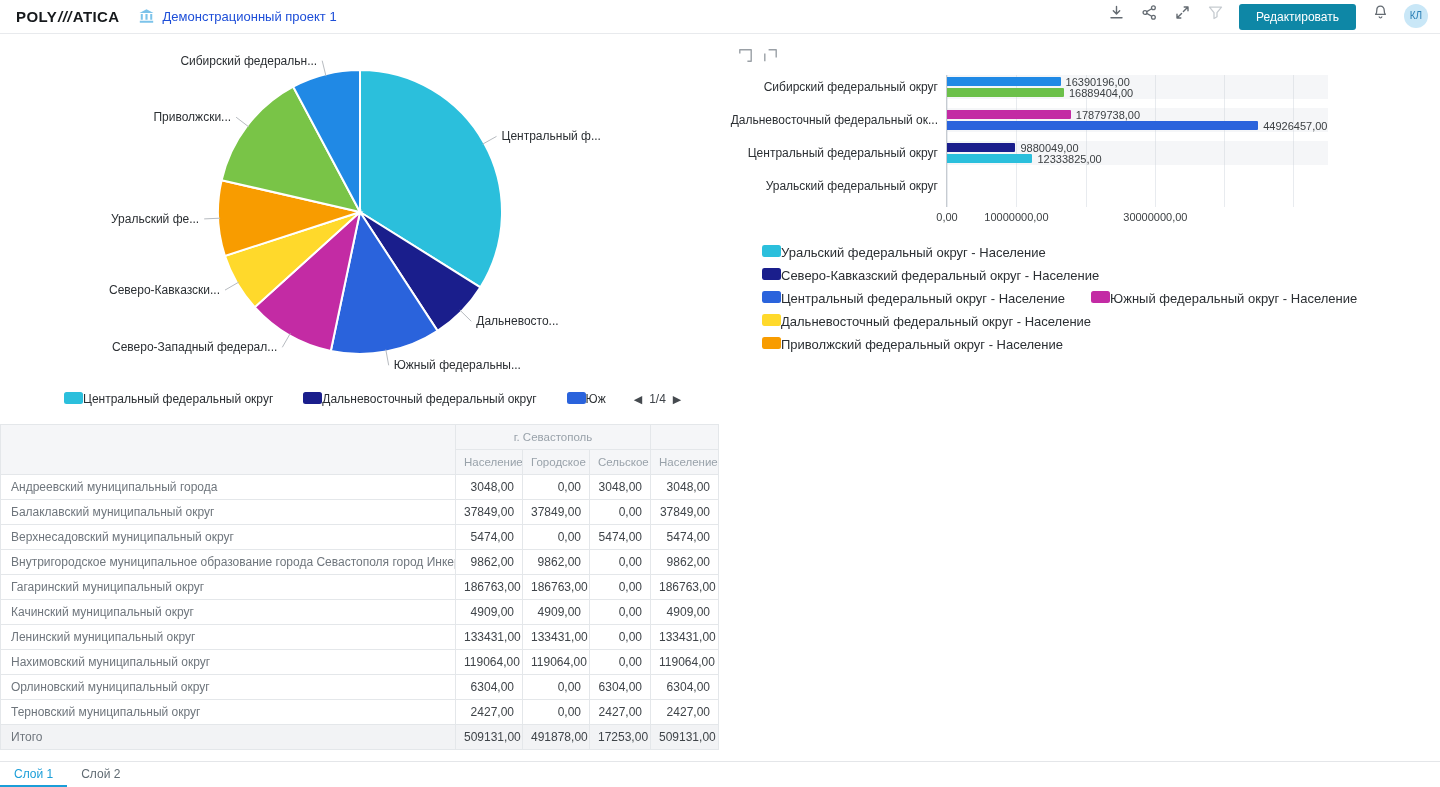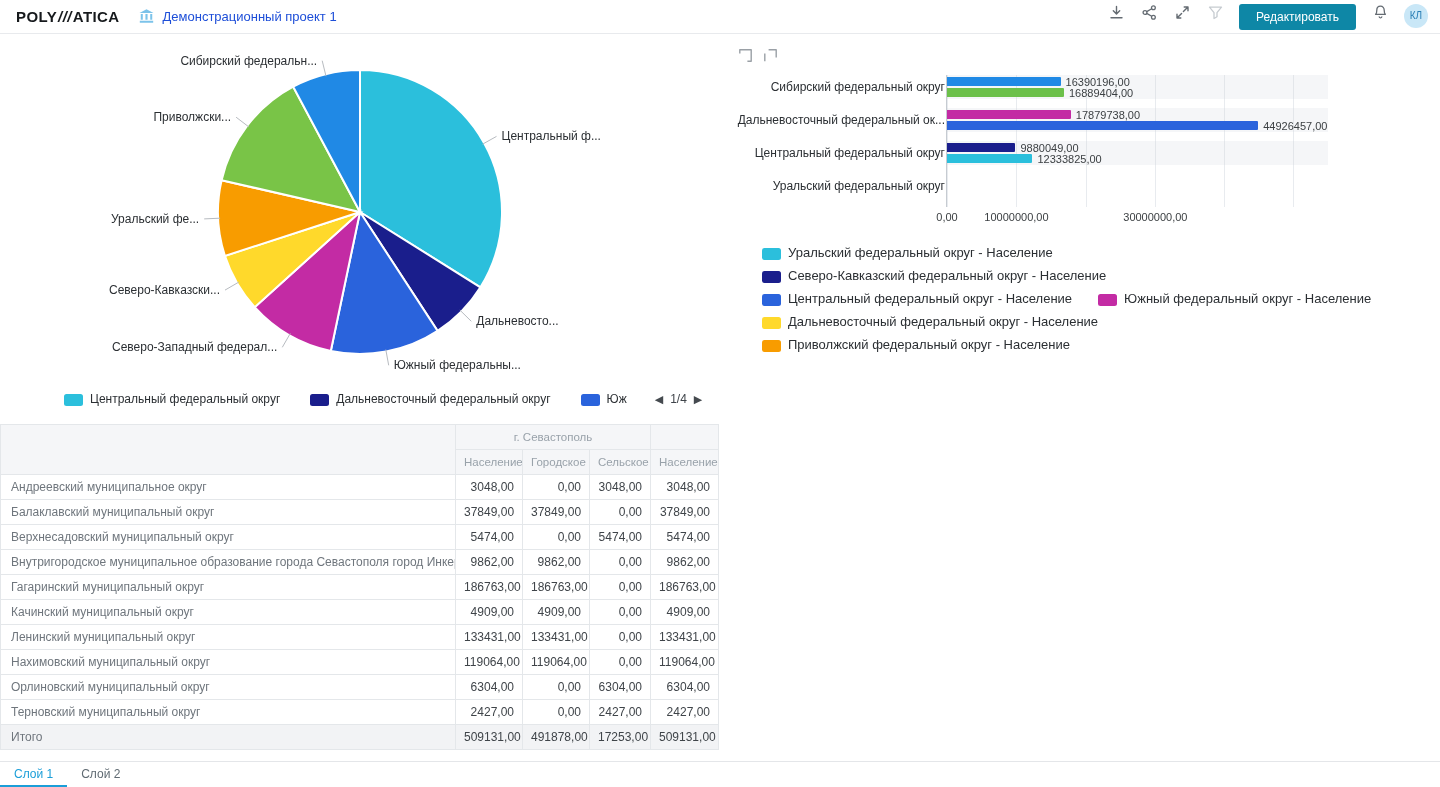--- a/index.html
+++ b/index.html
@@ -16,33 +16,33 @@
   .hicon{width:18px;height:18px;display:flex;align-items:center;justify-content:center;cursor:pointer}
   .hicon svg{display:block}
   .edit-btn{background:#0e87a6;color:#fff;font-size:12px;border:none;border-radius:3px;padding:6px 17px;cursor:pointer;font-family:inherit}
   .avatar{width:24px;height:24px;border-radius:50%;background:#c9e7f7;color:#2a7fb5;font-size:10px;font-weight:400;display:flex;align-items:center;justify-content:center;cursor:pointer}
 
   
   .pie-panel{position:absolute;left:0;top:34px;width:728px;height:388px}
   #pie-svg{display:block}
   .pie-legend-row{display:flex;align-items:center;margin-left:64px;margin-top:2px}
   .pie-legend{display:flex;align-items:center;gap:30px;font-size:12px}
-  .leg-item{display:flex;align-items:flex-end;gap:7px;cursor:pointer;white-space:nowrap}
+  .leg-item{display:flex;align-items:flex-start;cursor:pointer;white-space:nowrap}
   .swatch{width:19px;height:12px;border-radius:2.5px;flex:0 0 auto}
   .leg-label{color:#2b2f33}
   .pager{display:flex;align-items:center;gap:7px;margin-left:28px;color:#3f444a;font-size:12px}
   .pager .arrow{cursor:pointer;font-size:11px;color:#454a4f}
 
   
   .bar-panel{position:absolute;left:728px;top:34px;right:0;height:400px}
   .panel-tools{display:flex;gap:9px;padding:13px 0 0 9px}
   .tool-icon{width:16px;height:16px;cursor:pointer;display:flex;align-items:center;justify-content:center}
   .bar-chart{display:flex;margin-top:12px}
   .bar-labels{width:218px}
-  .bar-cat{height:24px;margin-bottom:9px;display:flex;align-items:center;justify-content:flex-end;padding-right:1px;font-size:12px;color:#2b2f33;white-space:nowrap}
+  .bar-cat{height:24px;margin-bottom:9px;display:flex;align-items:center;justify-content:flex-end;padding-right:8px;font-size:12px;color:#2b2f33;white-space:nowrap}
   .bar-plot{width:382px;position:relative;border-left:1px solid #c6cbd1;
     background-image:repeating-linear-gradient(to right,#e8ebef 0px,#e8ebef 1px,transparent 1px,transparent 18.1818%)}
   .bar-group{height:24px;margin-bottom:9px;background-color:#f5f6f8;
     background-image:repeating-linear-gradient(to right,#e3e6ea 0px,#e3e6ea 1px,transparent 1px,transparent 18.1818%);
     display:flex;flex-direction:column;justify-content:center;gap:2px}
   .bar-group:last-child{margin-bottom:0}
   .bar-line{display:flex;align-items:center;height:9px;white-space:nowrap}
   .bar{height:9px;border-radius:0 1px 1px 0;cursor:pointer;flex:0 0 auto}
   .bar-val{font-size:11px;color:#3c4043;margin-left:5px}
   .bar-xaxis{position:relative;height:18px;margin-left:219px;width:382px;font-size:11px;color:#3c4043}
@@ -280,21 +280,21 @@
       </tr>
       <tr>
         <th>Население</th>
         <th>Городское</th>
         <th>Сельское</th>
         <th>Население</th>
       </tr>
     </thead>
     <tbody id="table-body">
         <tr>
-          <td class="rowlabel">Андреевский муниципальное округ</td>
+          <td class="rowlabel">Андреевский муниципальный города</td>
           <td class="num">3048,00</td>
           <td class="num">0,00</td>
           <td class="num">3048,00</td>
           <td class="num">3048,00</td>
         </tr>
         <tr>
           <td class="rowlabel">Балаклавский муниципальный округ</td>
           <td class="num">37849,00</td>
           <td class="num">37849,00</td>
           <td class="num">0,00</td>

